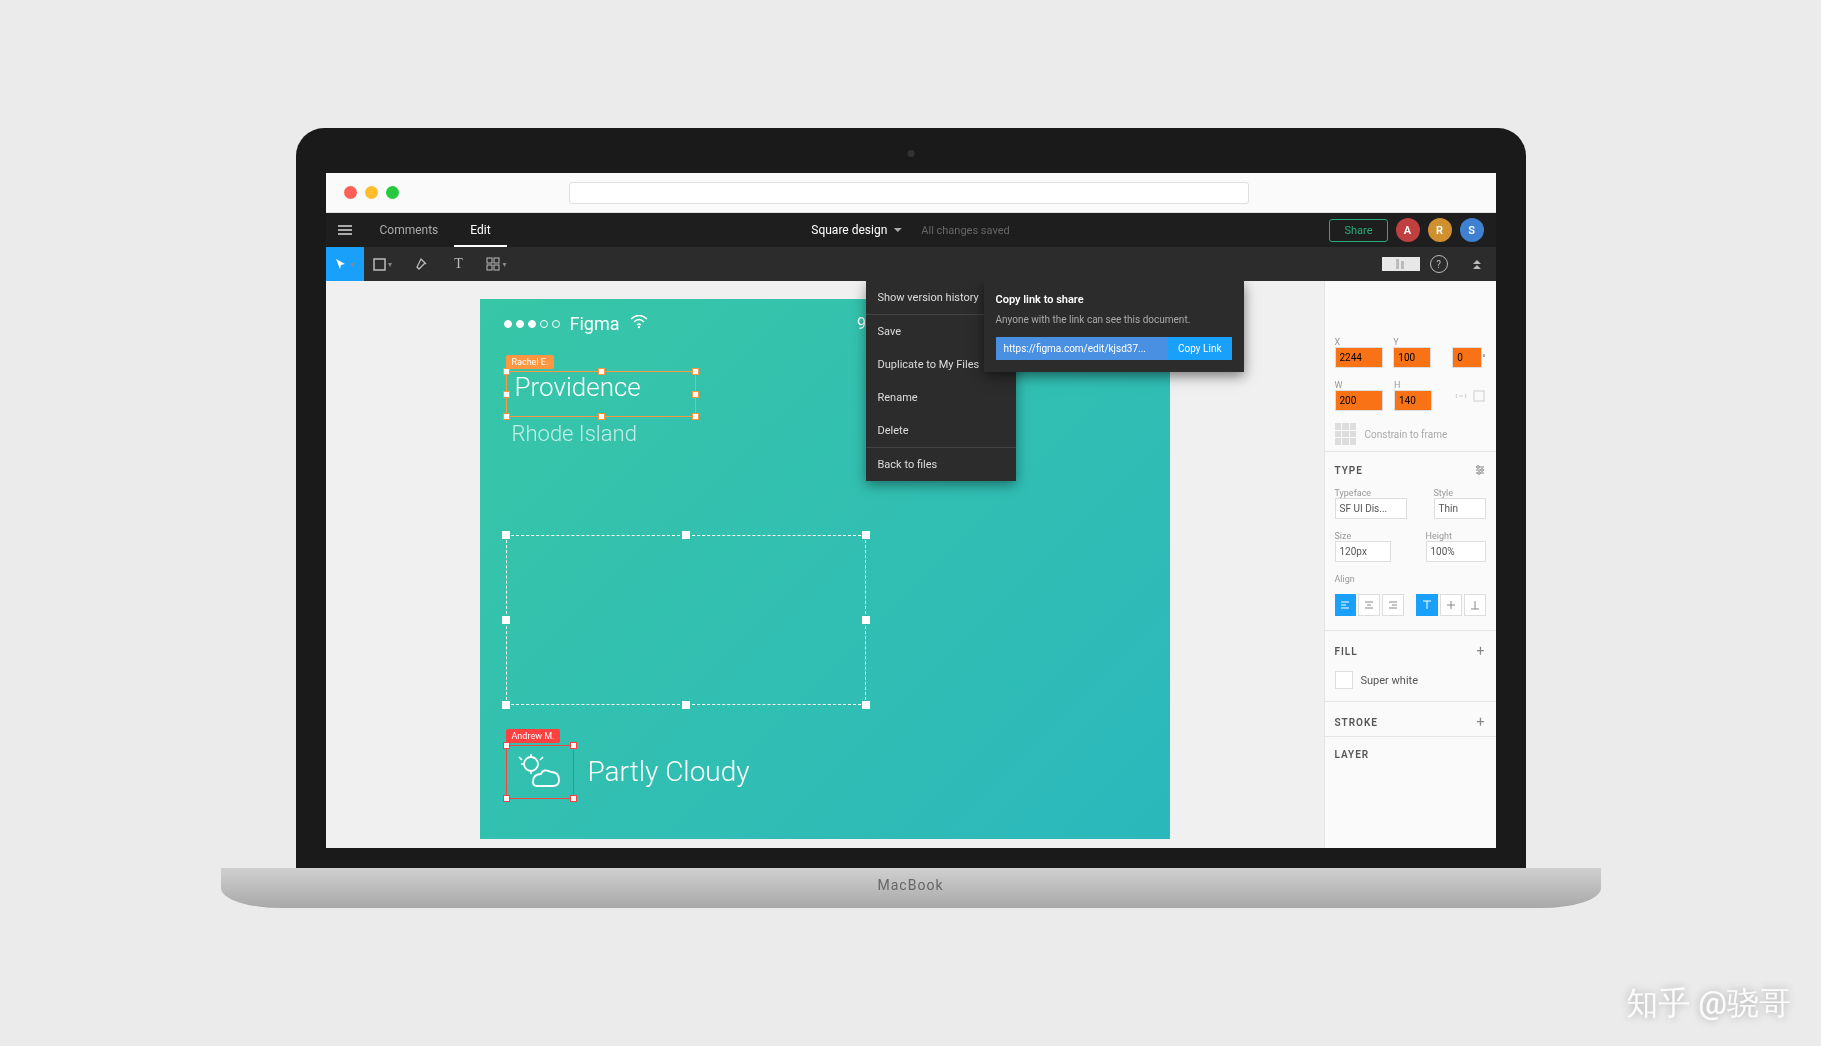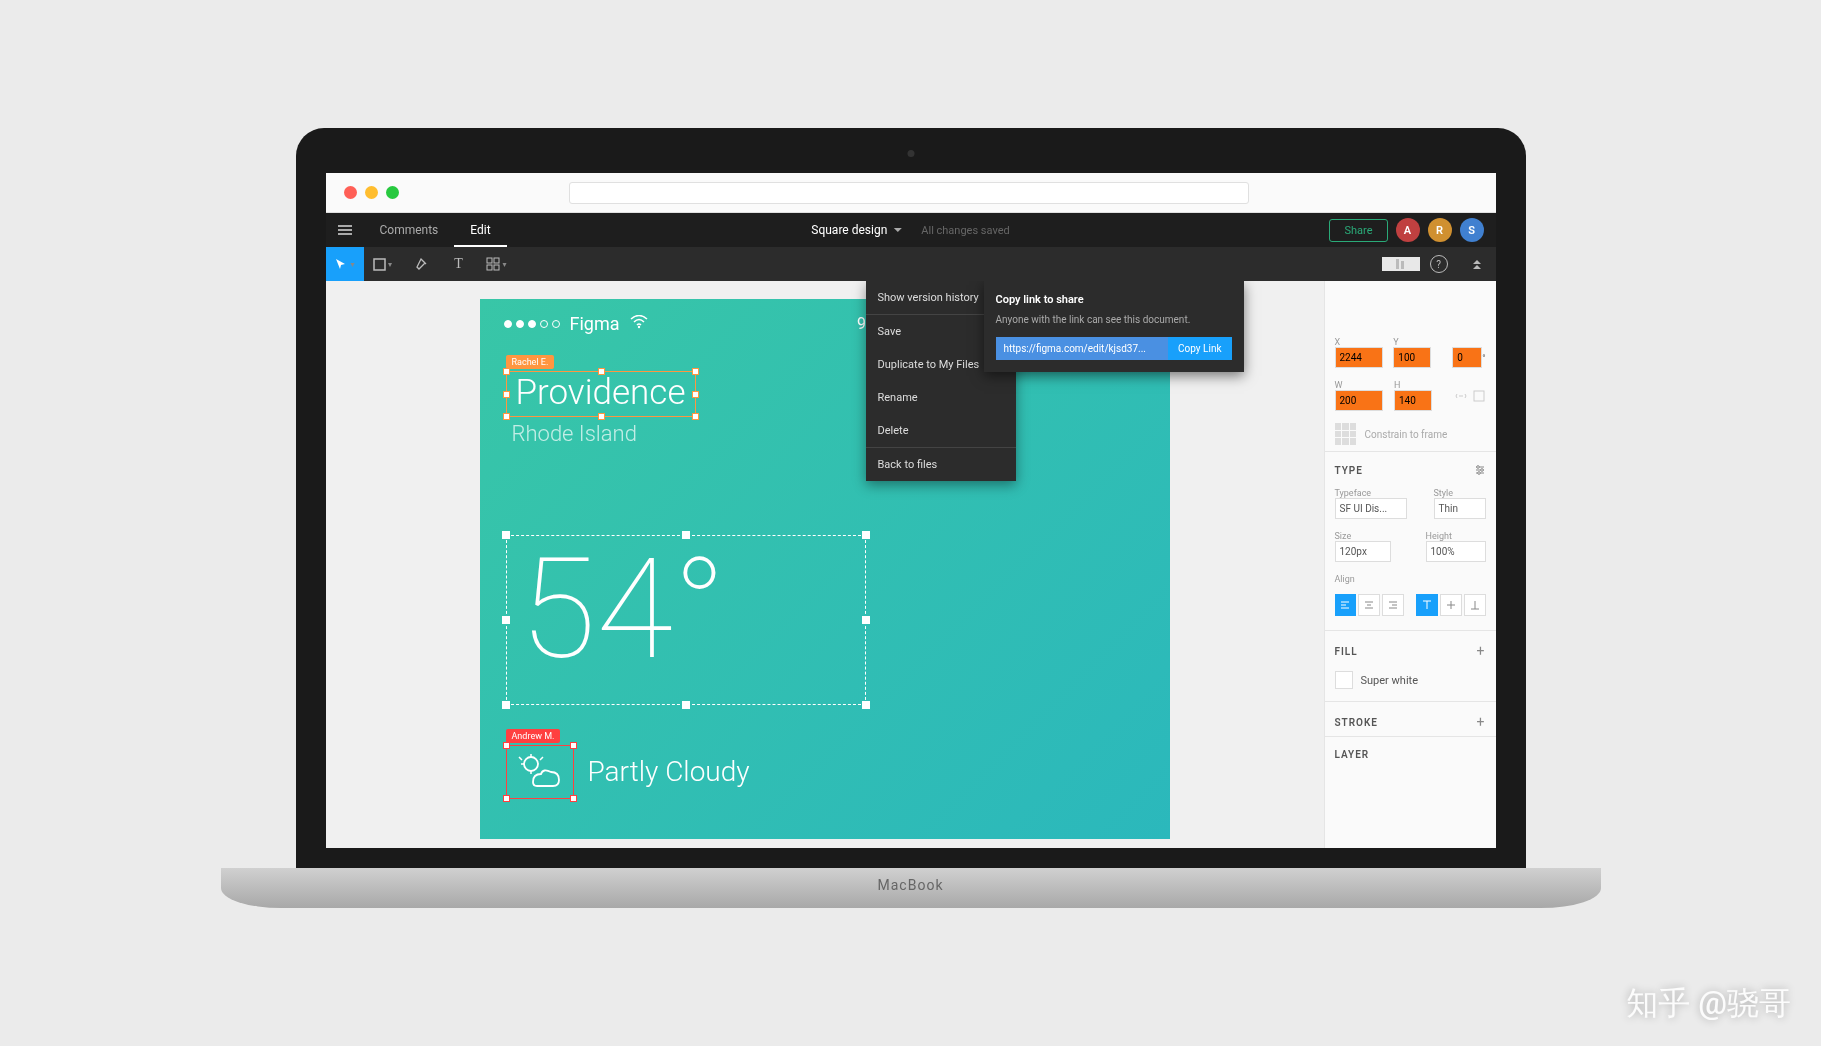--- a/index.html
+++ b/index.html
@@ -62,21 +62,21 @@
     .battery { width: 24px; height: 12px; border: 1.5px solid #fff; border-radius: 2px; position: relative; }
     .battery::after { content: ""; position: absolute; right: -4px; top: 2px; width: 2px; height: 6px; background: #fff; border-radius: 0 1px 1px 0; }
     .battery-fill { position: absolute; left: 1px; top: 1px; bottom: 1px; width: 40%; background: #fff; }
 
     .user-tag { position: absolute; background: #ff9640; color: #fff; font-size: 9px; padding: 2px 6px; border-radius: 2px; }
     .user-tag.red { background: #ff4040; }
     .sel-box { position: absolute; border: 1px solid #ff9640; }
     .sel-box.red { border-color: #ff4040; }
     .sel-handle { position: absolute; width: 7px; height: 7px; background: #fff; border: 1px solid #ff9640; }
     .sel-box.red .sel-handle { border-color: #ff4040; }
-    .city-name { color: #fff; font-size: 35px; font-weight: 300; text-align: center; }
+    .city-name { color: #fff; font-size: 26px; font-weight: 300; }
     .state-name { position: absolute; color: rgba(255,255,255,0.7); font-size: 22px; font-weight: 300; }
     .big-temp { position: absolute; color: #fff; font-size: 140px; font-weight: 100; line-height: 1; }
     .big-sel { position: absolute; border: 1px dashed #fff; }
     .big-sel .h { position: absolute; width: 8px; height: 8px; background: #fff; }
     .weather-icon { position: absolute; color: #fff; font-size: 36px; }
     .weather-text { position: absolute; color: #fff; font-size: 28px; font-weight: 300; }
 
     
     .dropdown { position: absolute; top: 0; left: 540px; width: 150px; background: #2c2c2c; color: #ddd; font-size: 11px; box-shadow: 0 4px 12px rgba(0,0,0,0.4); z-index: 20; }
     .dd-item { padding: 10px 12px; display: flex; justify-content: space-between; cursor: pointer; }
@@ -277,21 +277,20 @@
             <div class="big-sel" style="top:236px;left:26px;width:360px;height:170px">
               <div class="h" style="top:-5px;left:-5px"></div>
                 <div class="h" style="top:-5px;right:-5px"></div>
                 <div class="h" style="bottom:-5px;left:-5px"></div>
                 <div class="h" style="bottom:-5px;right:-5px"></div>
               <div class="h" style="top:-5px;left:50%;margin-left:-4px"></div>
                 <div class="h" style="bottom:-5px;left:50%;margin-left:-4px"></div>
                 <div class="h" style="top:50%;left:-5px;margin-top:-4px"></div>
                 <div class="h" style="top:50%;right:-5px;margin-top:-4px"></div>
             </div>
-            <div class="big-temp" style="top:240px;left:40px">54°</div>
 
             <div class="user-tag red" style="top:430px;left:26px">Andrew M.</div>
             <div class="sel-box red" style="top:446px;left:26px;width:68px;height:54px">
               <div class="weather-icon" style="top:6px;left:10px">
                 <svg width="44" height="38" viewBox="0 0 44 38">
                     <circle cx="14" cy="12" r="7" fill="none" stroke="#fff" stroke-width="1.8"></circle>
                     <path d="M14 2 V5 M14 19 V22 M4 12 H7 M2 5 L5 8 M26 5 L23 8" stroke="#fff" stroke-width="1.5"></path>
                     <path d="M16 30 Q16 22 24 22 Q26 16 34 20 Q42 20 42 28 Q42 34 36 34 H20 Q16 34 16 30 Z" fill="none" stroke="#fff" stroke-width="1.8"></path>
                   </svg>
               </div>

